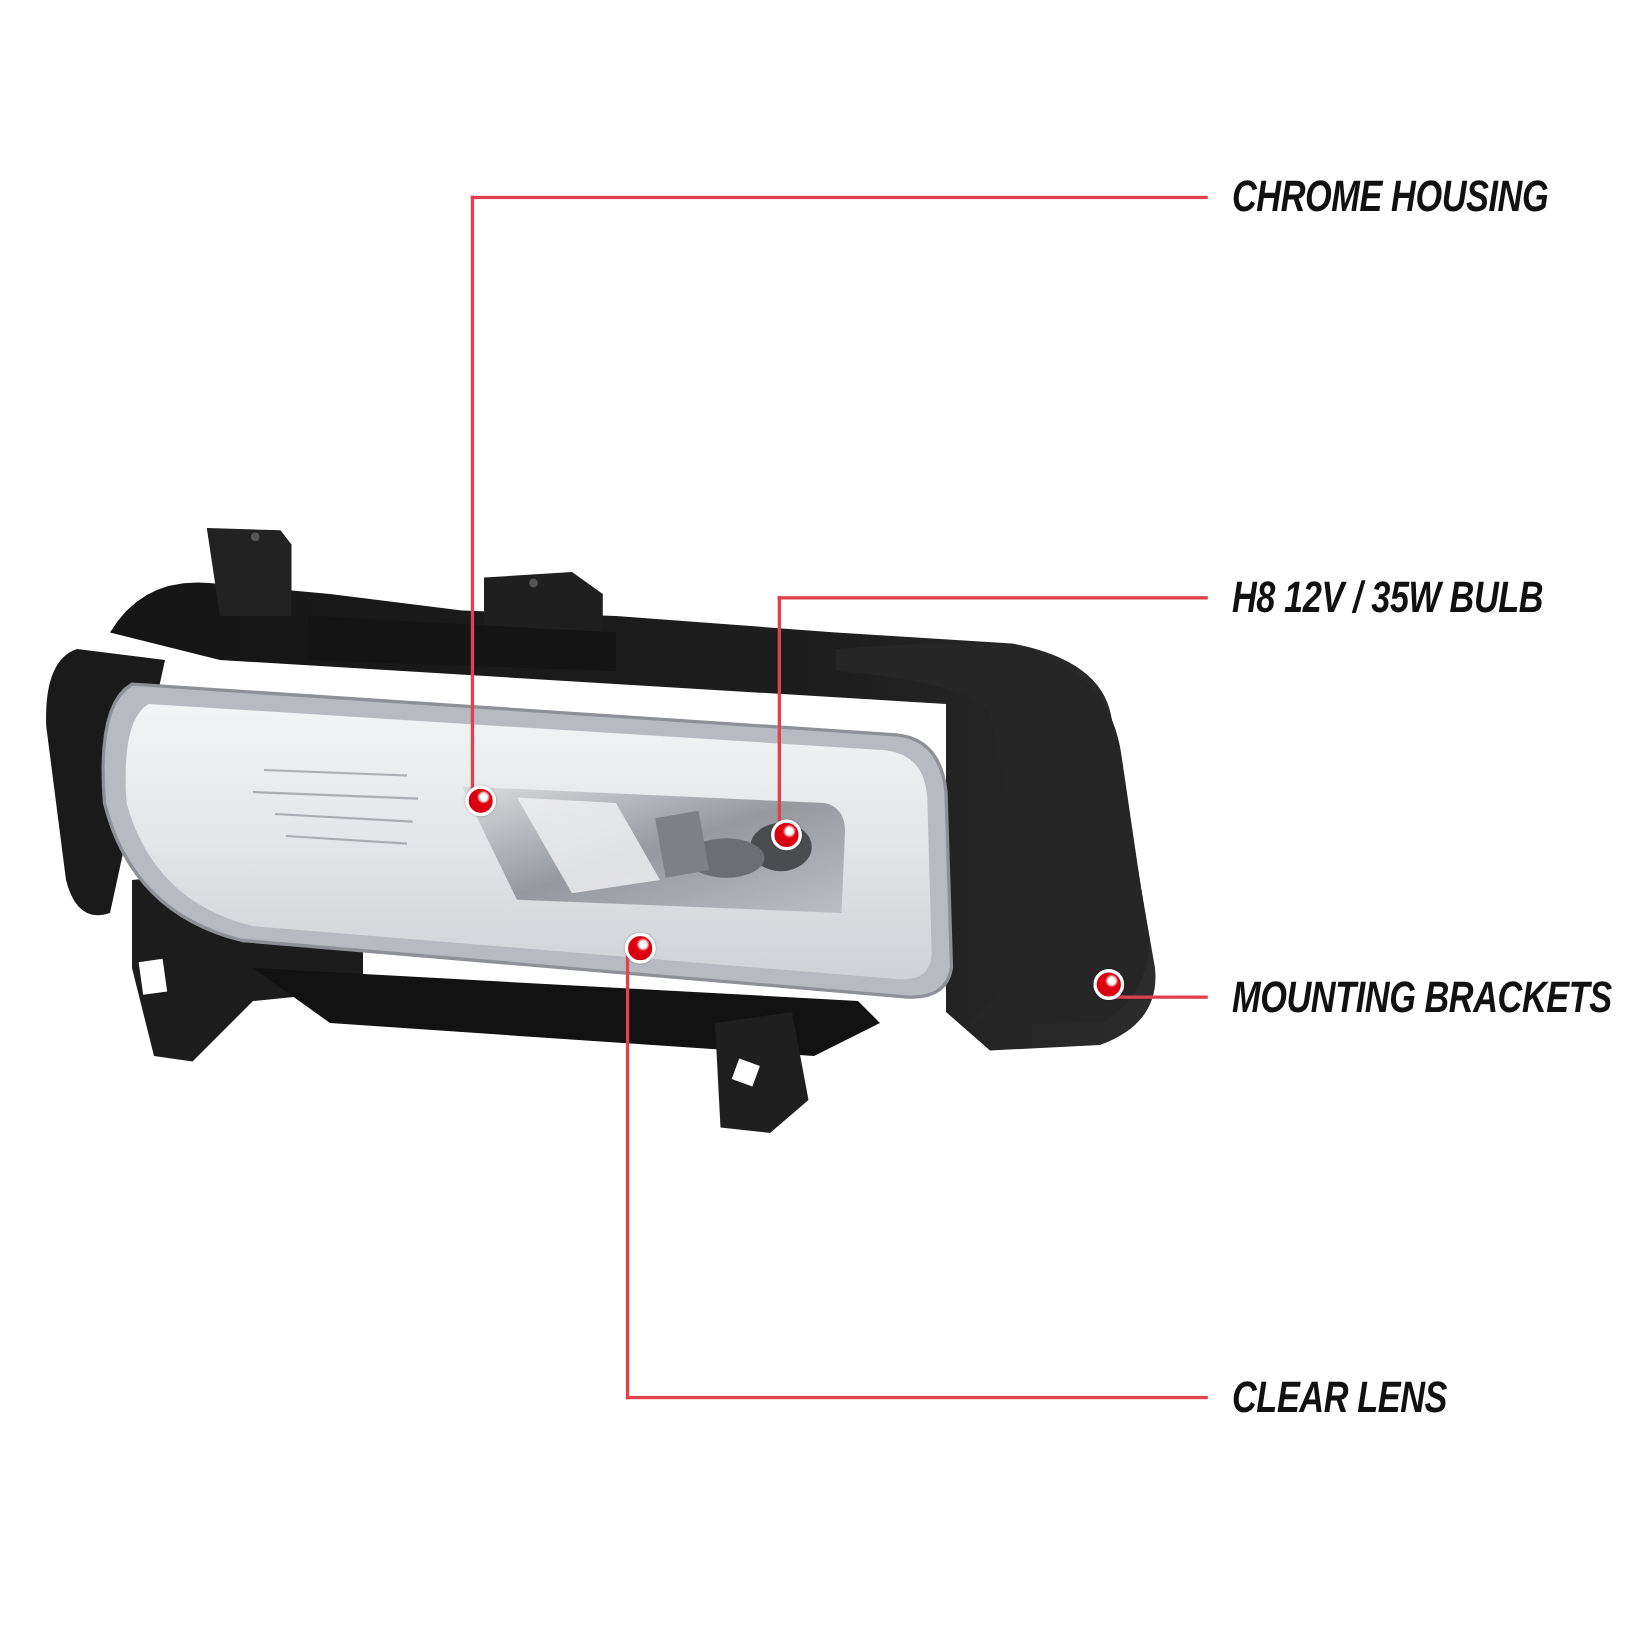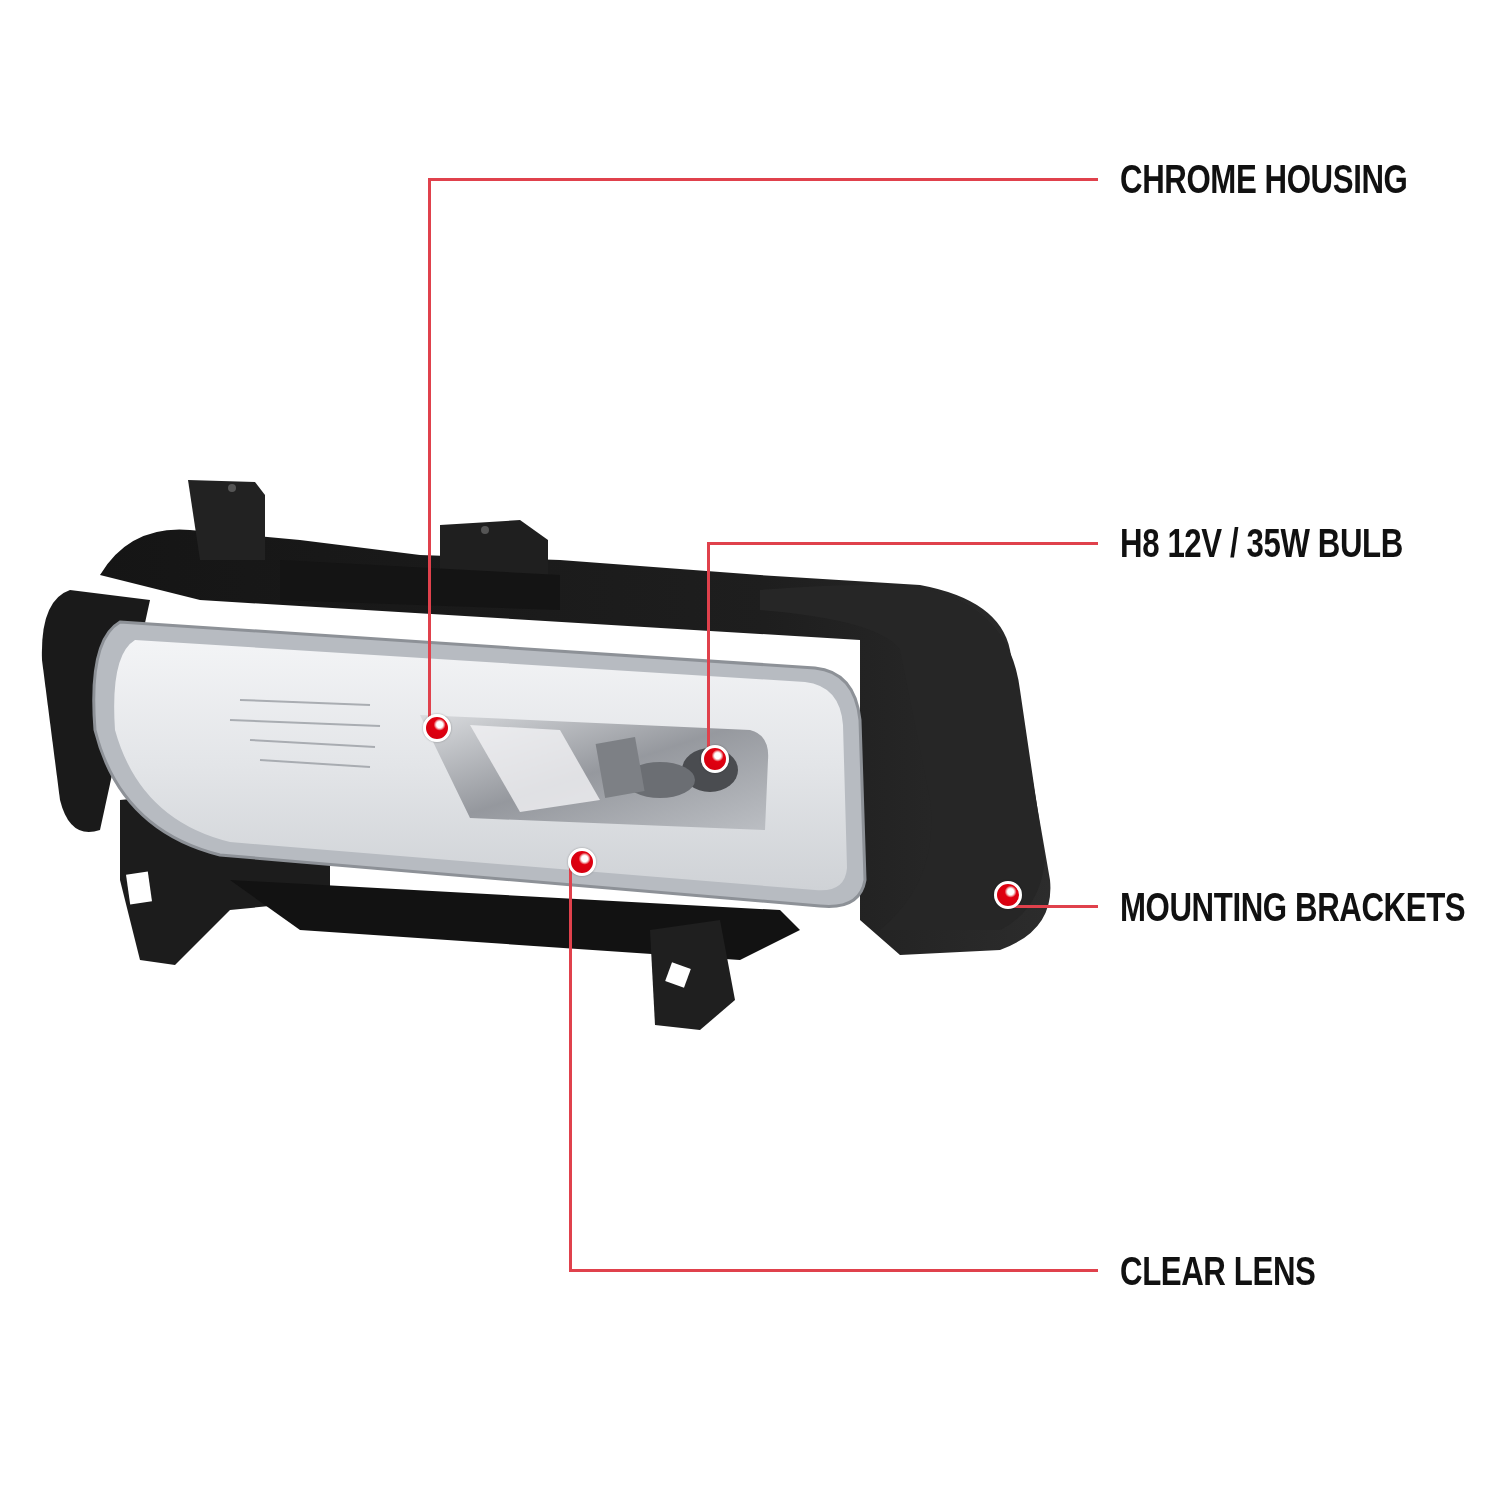--- a/index.html
+++ b/index.html
@@ -1,17 +1,17 @@
 <!DOCTYPE html>
 <html><head>
 <meta charset="utf-8">
 <style>
   html, body { margin: 0; padding: 0; background: #ffffff; }
   body { width: 1500px; height: 1500px; position: relative; overflow: hidden; font-family: "Liberation Sans", sans-serif; }
-  .stage { position: absolute; left: 0; top: 0; width: 1500px; height: 1500px; }
+  .stage { position: absolute; left: 0; top: 0; width: 1500px; height: 1500px; font-style: italic; }
   svg.product { position: absolute; left: 0; top: 0; }
   .label {
     position: absolute;
     left: 1120px;
     font-family: "Liberation Sans", sans-serif;
     font-weight: 700;
     font-size: 40px;
     color: #111111;
     letter-spacing: -0.5px;
     transform: scaleX(0.78);

